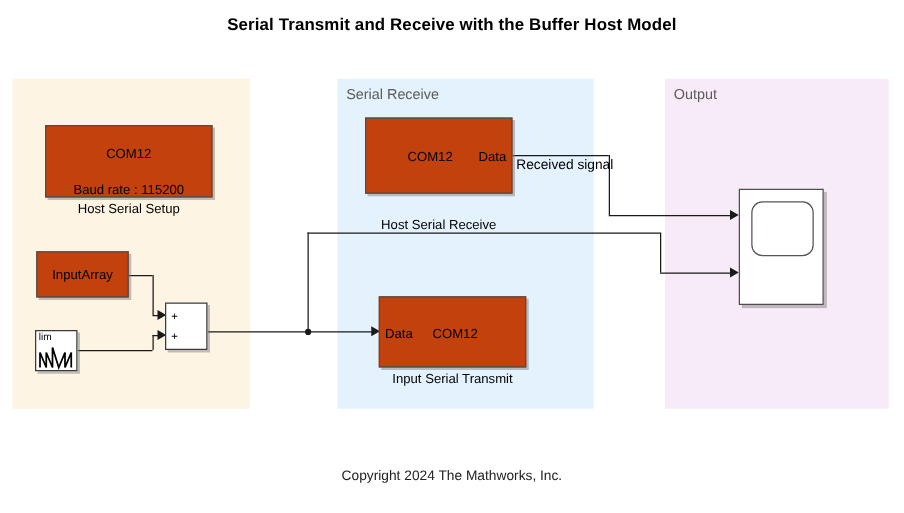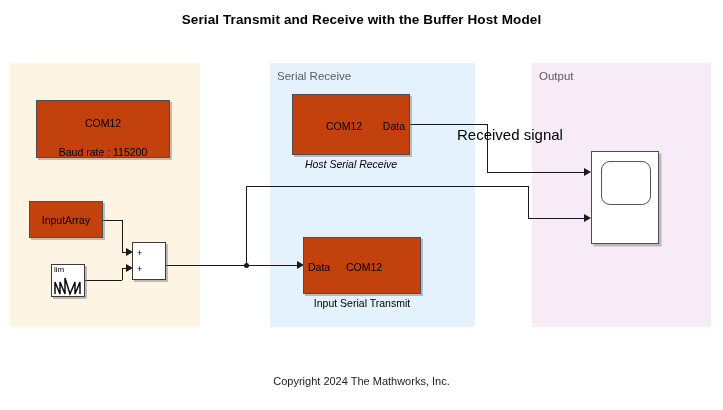--- a/index.html
+++ b/index.html
@@ -93,21 +93,20 @@
     font-size: 9px;
     color: #000000;
     line-height: 1;
   }
   .lim-block {
     position: absolute;
     box-sizing: border-box;
     background: #ffffff;
     border: 1.5px solid #3a3a3a;
     box-shadow: 2px 2px 0 rgba(120,120,120,0.45);
-    margin-left: 23px;
   }
   .lim-label {
     position: absolute;
     left: 2px;
     top: 0px;
     font-size: 8px;
     color: #000000;
     line-height: 9px;
   }
   .scope-block {
@@ -145,24 +144,23 @@
   .arrow {
     position: absolute;
     width: 0;
     height: 0;
     border-top: 4.5px solid transparent;
     border-bottom: 4.5px solid transparent;
     border-left: 7px solid #1a1a1a;
   }
   .wire-label {
     position: absolute;
-    font-size: 15px;
-    color: #000000;
-    white-space: nowrap;
-    margin-left: 44px;
+    font-size: 11px;
+    color: #000000;
+    white-space: nowrap;
   }
 </style>
 </head>
 <body>
 
 <div id="canvas">
 
   <div class="diagram-title">Serial Transmit and Receive with the Buffer Host Model</div>
 
   <div class="panel" style="left:10px; top:63px; width:190px; height:264px; background:#fdf4e3;"></div>
@@ -196,20 +194,21 @@
   <div class="wire-h" style="left:410px; top:124px; width:77px;"></div>
   <div class="wire-v" style="left:487px; top:124px; height:48px;"></div>
   <div class="wire-h" style="left:487px; top:172px; width:101px;"></div>
   <div class="arrow" style="left:584px; top:167.5px;"></div>
   <div class="wire-label" style="left:413px; top:126px;">Received signal</div>
 
   <div class="block" style="left:36px; top:100px; width:134px; height:58px;">
     <div class="block-center-text" style="top:16px;">COM12</div>
     <div class="block-center-text" style="top:45px;">Baud rate : 115200</div>
   </div>
+  <div class="block-caption" style="left:36px; top:161px; width:134px;">Host Serial Setup</div>
 
   <div class="block" style="left:29px; top:201px; width:74px; height:37px;">
     <div class="block-center-text" style="top:12px;">InputArray</div>
   </div>
 
   <div class="lim-block" style="left:28px; top:264px; width:34px; height:33px;">
     <div class="lim-label">lim</div>
     <svg width="32" height="20" viewBox="0 0 32 20" style="position:absolute; left:1px; top:11px;">
       <polyline points="2,18 2,6 7,18 7,6 12,18 12,2 17,18 22,6 22,18 27,6 27,18" fill="none" stroke="#000000" stroke-width="1.4"></polyline>
     </svg>
@@ -217,21 +216,21 @@
 
   <div class="sum-block" style="left:132px; top:242px; width:34px; height:38px;">
     <div class="sum-sign" style="left:4px; top:6px;">+</div>
     <div class="sum-sign" style="left:4px; top:22px;">+</div>
   </div>
 
   <div class="block" style="left:292px; top:94px; width:118px; height:61px;">
     <div class="block-text" style="left:33px; top:25px;">COM12</div>
     <div class="block-text" style="right:4px; top:25px;">Data</div>
   </div>
-  <div class="block-caption" style="left:282px; top:158px; width:138px;font-style:italic;">Host Serial Receive</div>
+  <div class="block-caption" style="left:282px; top:174px; width:138px;">Host Serial Receive</div>
 
   <div class="block" style="left:303px; top:237px; width:118px; height:57px;">
     <div class="block-text" style="left:4px; top:23px;">Data</div>
     <div class="block-text" style="left:42px; top:23px;">COM12</div>
   </div>
   <div class="block-caption" style="left:293px; top:297px; width:138px;">Input Serial Transmit</div>
 
   <div class="scope-block" style="left:591px; top:151px; width:68px; height:93px;">
     <div class="scope-screen" style="left:9px; top:9px; width:50px; height:44px;"></div>
   </div>

